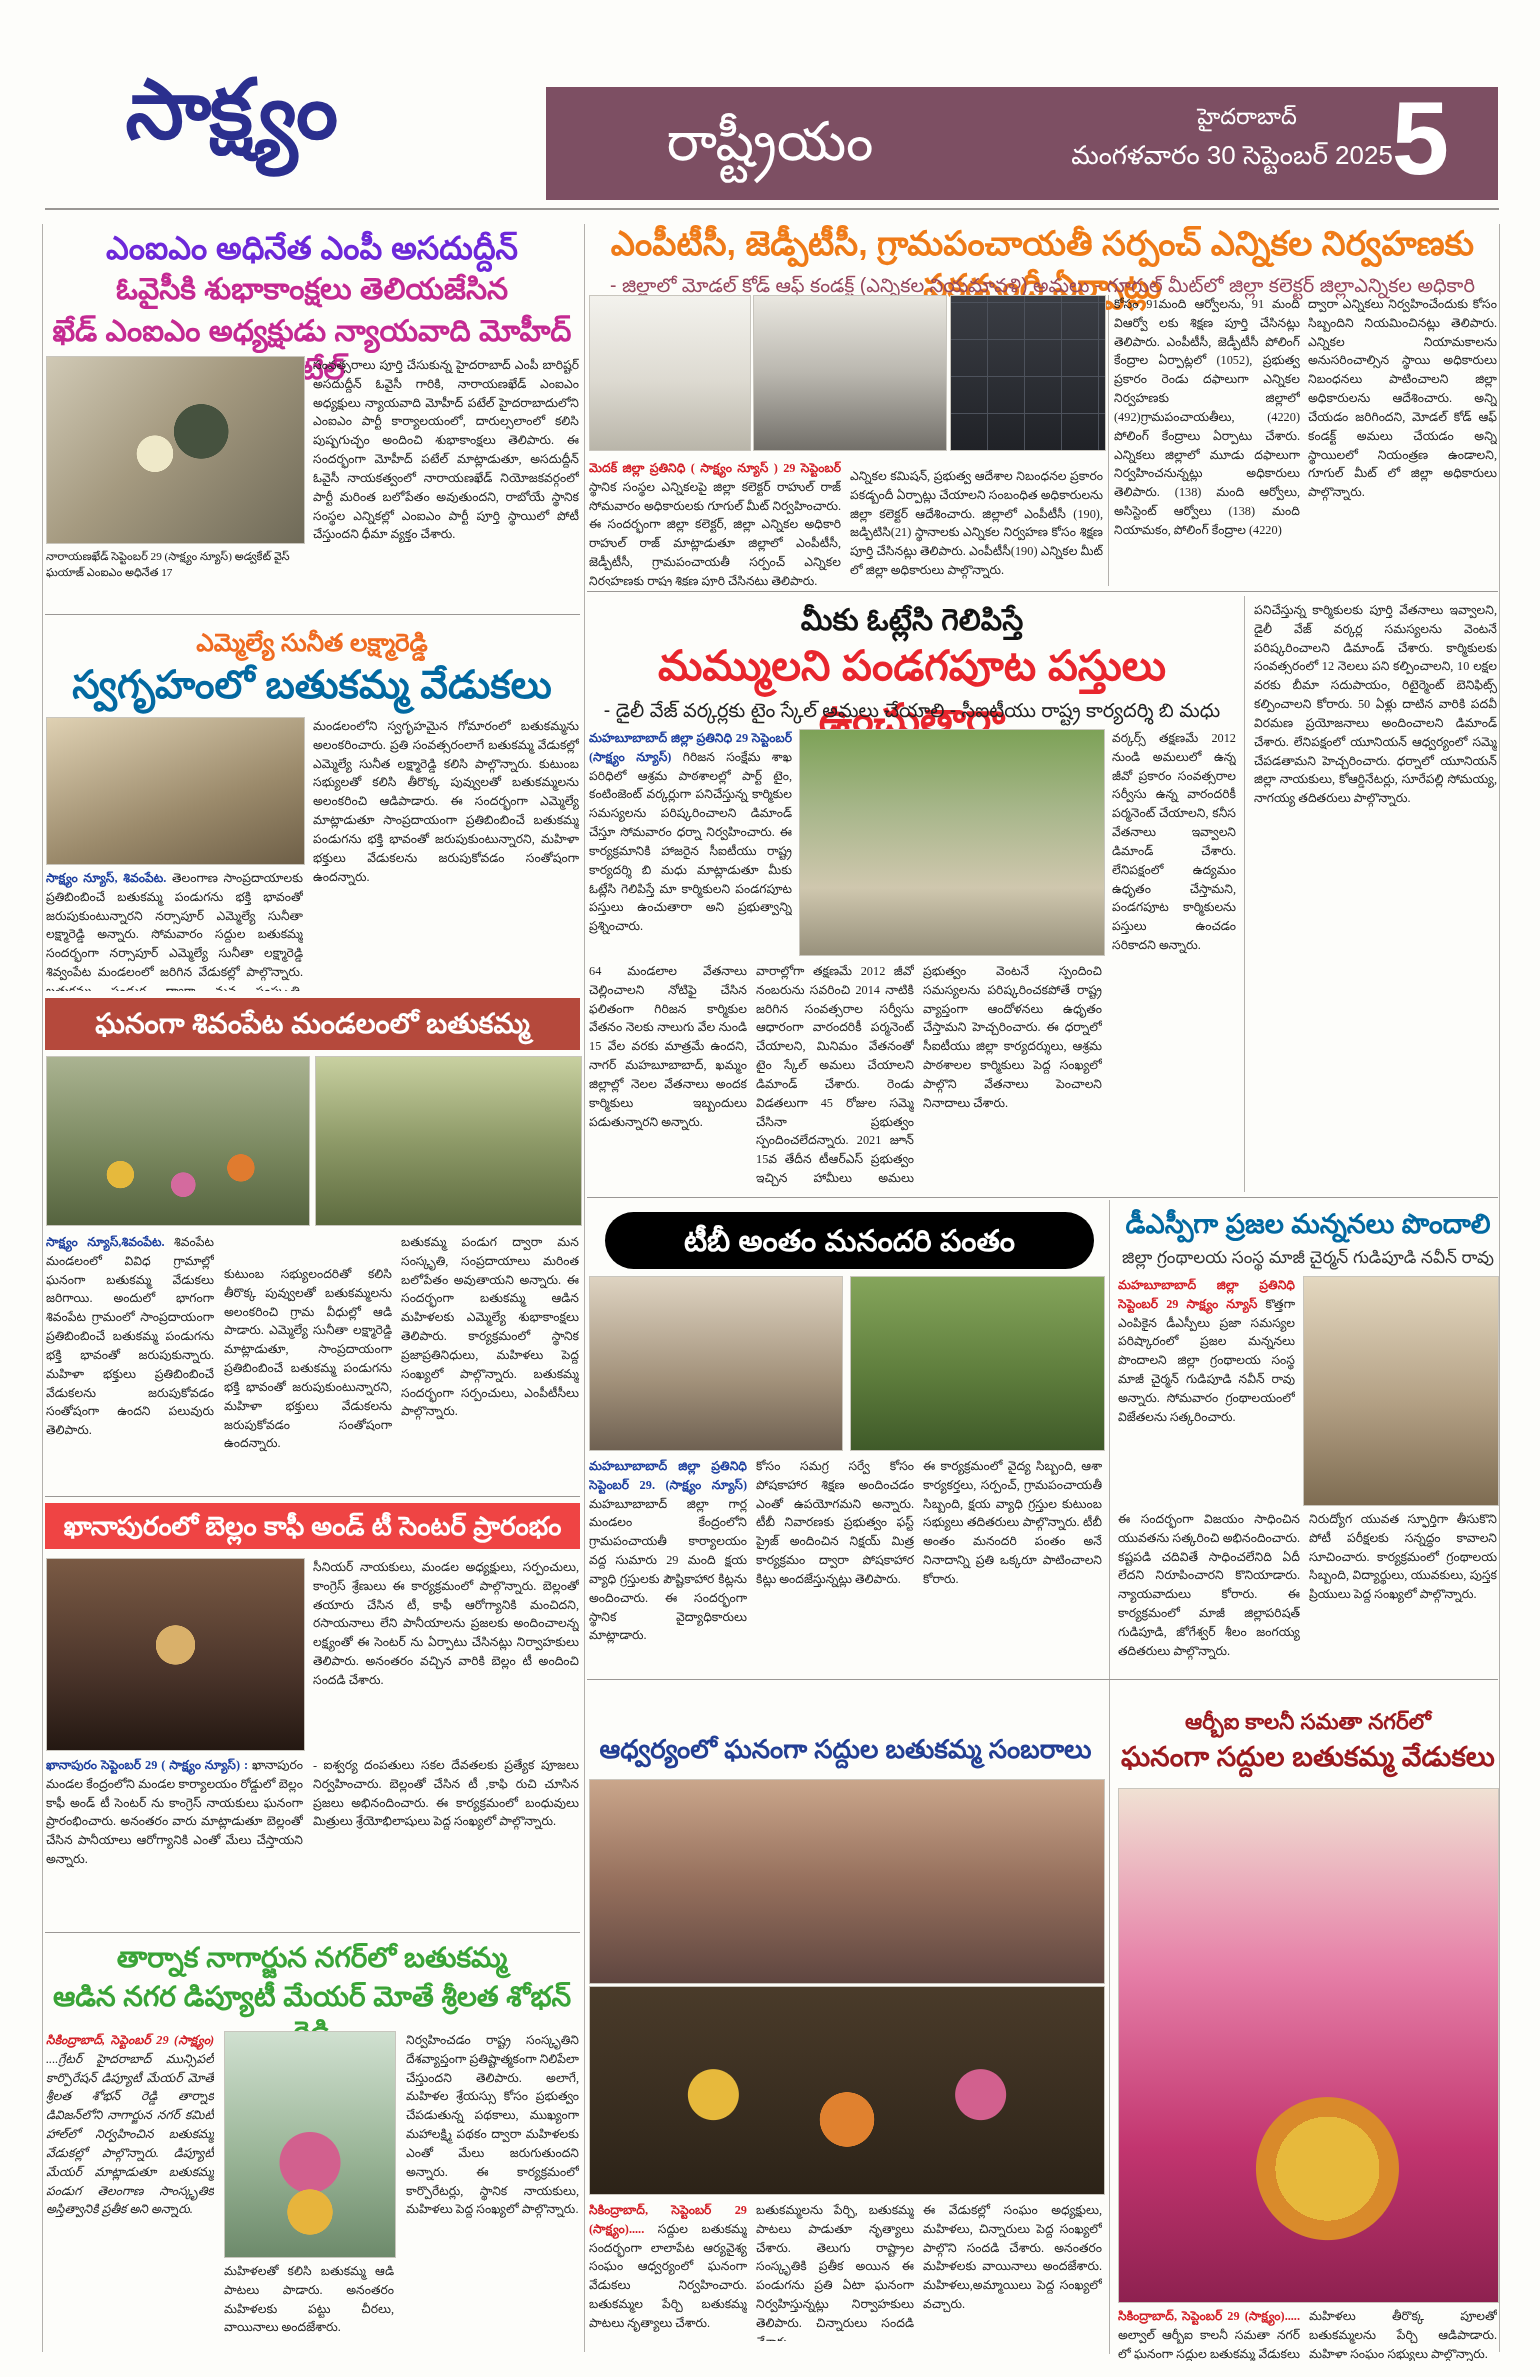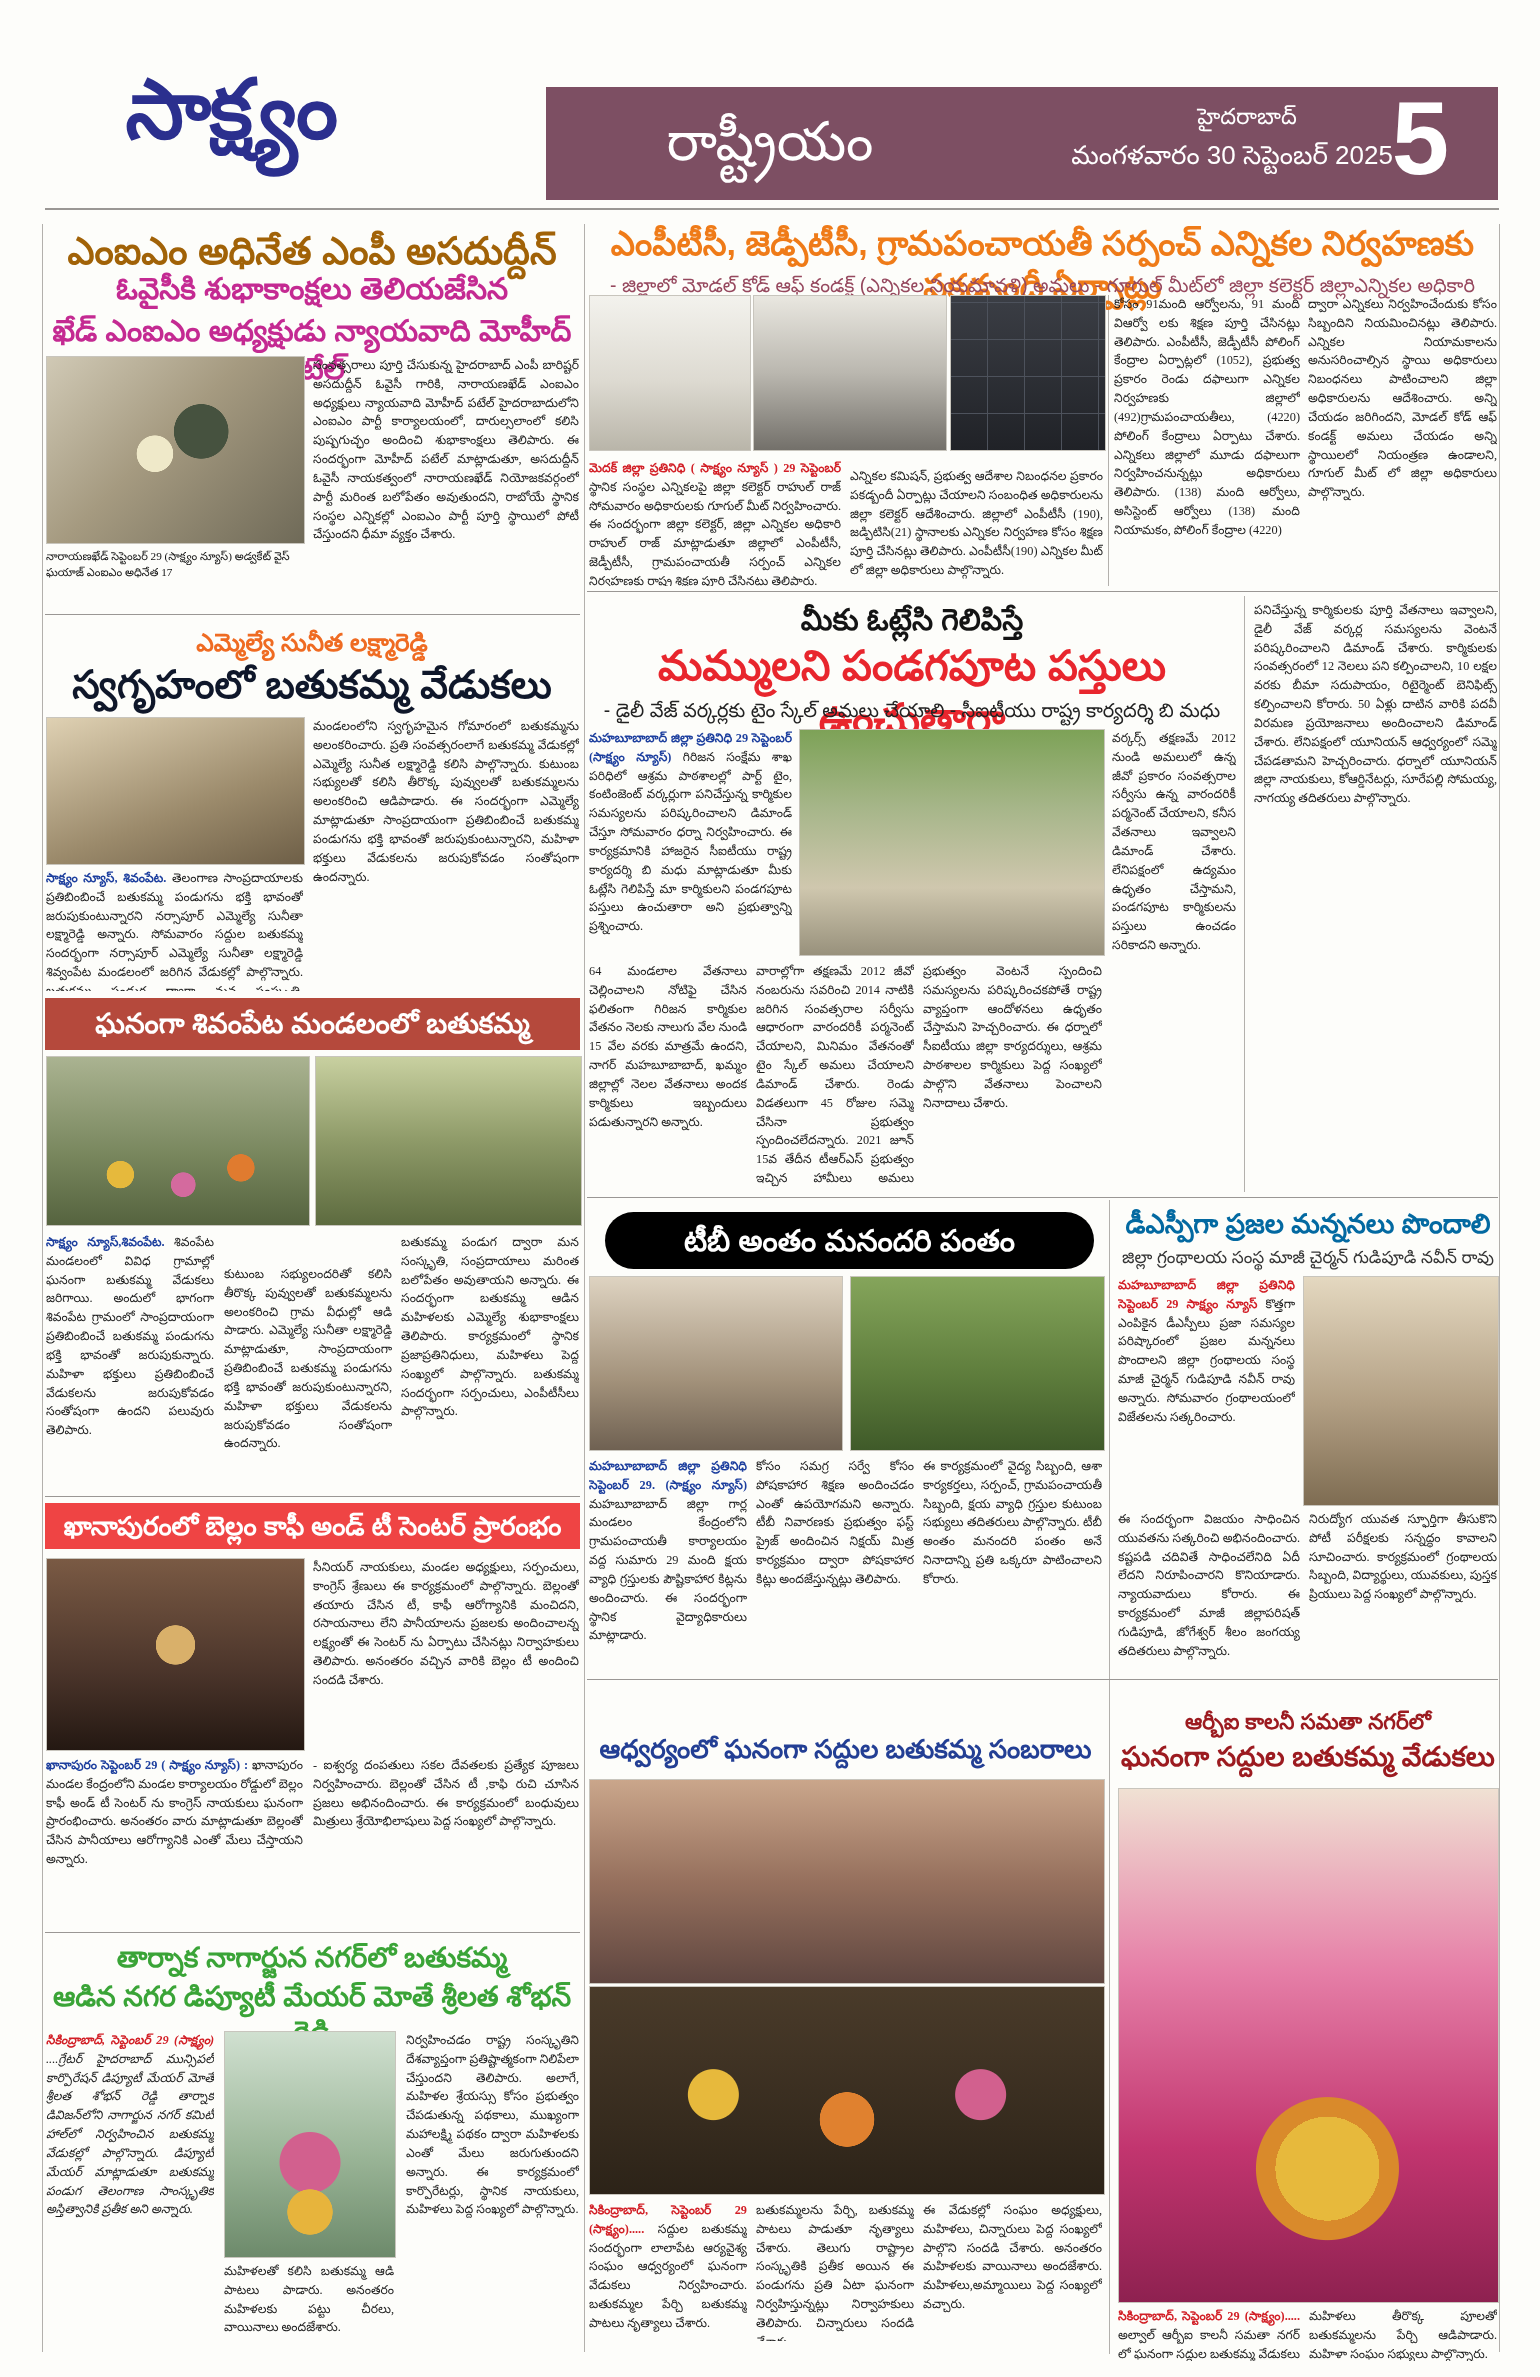--- a/index.html
+++ b/index.html
@@ -65,30 +65,30 @@
     <div class="hline" style="left:45px;top:208px;width:1454px;"></div>
   </div>
 
   <div class="vline" style="left:42px;top:224px;height:2128px;"></div>
   <div class="vline" style="left:584px;top:224px;height:2128px;"></div>
   <div class="vline" style="left:1108px;top:295px;height:291px;"></div>
   <div class="vline" style="left:1244px;top:596px;height:596px;"></div>
   <div class="vline" style="left:1109px;top:1200px;height:1154px;"></div>
   <div class="vline" style="left:1499px;top:224px;height:2128px;"></div>
 
-  <div class="abs hl" style="left:46px;top:228px;width:532px;font-size:38px;color:#a16207;">ఎంఐఎం అధినేత ఎంపీ అసదుద్దీన్</div>
+  <div class="abs hl" style="left:46px;top:228px;width:532px;font-size:32px;color:#6d28d9;">ఎంఐఎం అధినేత ఎంపీ అసదుద్దీన్</div>
   <div class="abs hl" style="left:46px;top:270px;width:532px;font-size:30px;color:#c42a92;">ఓవైసీకి శుభాకాంక్షలు తెలియజేసిన</div>
   <div class="abs hl" style="left:46px;top:312px;width:532px;font-size:30px;color:#c42a92;">ఖేడ్ ఎంఐఎం అధ్యక్షుడు న్యాయవాది మోహీద్ పటేల్</div>
   <div class="photo ph-mim" style="left:46px;top:356px;width:257px;height:186px;"></div>
   <div class="abs col" style="left:313px;top:356px;width:266px;height:233px;">సంవత్సరాలు పూర్తి చేసుకున్న హైదరాబాద్ ఎంపీ బారిష్టర్ అసదుద్దీన్ ఓవైసీ గారికి, నారాయణఖేడ్ ఎంఐఎం అధ్యక్షులు న్యాయవాది మోహీద్ పటేల్ హైదరాబాదులోని ఎంఐఎం పార్టీ కార్యాలయంలో, దారుల్సలాంలో కలిసి పుష్పగుచ్ఛం అందించి శుభాకాంక్షలు తెలిపారు. ఈ సందర్భంగా మోహీద్ పటేల్ మాట్లాడుతూ, అసదుద్దీన్ ఓవైసీ నాయకత్వంలో నారాయణఖేడ్ నియోజకవర్గంలో పార్టీ మరింత బలోపేతం అవుతుందని, రాబోయే స్థానిక సంస్థల ఎన్నికల్లో ఎంఐఎం పార్టీ పూర్తి స్థాయిలో పోటీ చేస్తుందని ధీమా వ్యక్తం చేశారు.</div>
   <div class="abs cap" style="left:46px;top:548px;width:257px;height:43px;">నారాయణఖేడ్ సెప్టెంబర్ 29 (సాక్ష్యం న్యూస్) అడ్వకేట్ వైస్ ఘయాజ్ ఎంఐఎం అధినేత 17</div>
   <div class="hline" style="left:45px;top:614px;width:535px;height:0.7px;"></div>
 
   <div class="abs hl" style="left:46px;top:628px;width:532px;font-size:24.6px;color:#ef6b22;">ఎమ్మెల్యే సునీత లక్ష్మారెడ్డి</div>
-  <div class="abs hl" style="left:46px;top:661px;width:532px;font-size:39px;color:#0f172a;">స్వగృహంలో బతుకమ్మ వేడుకలు</div>
+  <div class="abs hl" style="left:46px;top:661px;width:532px;font-size:39px;color:#0369a1;">స్వగృహంలో బతుకమ్మ వేడుకలు</div>
   <div class="photo ph-sun" style="left:46px;top:717px;width:257px;height:146px;"></div>
   <div class="abs col" style="left:313px;top:717px;width:266px;height:274px;">మండలంలోని స్వగృహమైన గోమారంలో బతుకమ్మను అలంకరించారు. ప్రతి సంవత్సరంలాగే బతుకమ్మ వేడుకల్లో ఎమ్మెల్యే సునీత లక్ష్మారెడ్డి కలిసి పాల్గొన్నారు. కుటుంబ సభ్యులతో కలిసి తీరొక్క పువ్వులతో బతుకమ్మలను అలంకరించి ఆడిపాడారు. ఈ సందర్భంగా ఎమ్మెల్యే మాట్లాడుతూ సాంప్రదాయంగా ప్రతిబింబించే బతుకమ్మ పండుగను భక్తి భావంతో జరుపుకుంటున్నారని, మహిళా భక్తులు వేడుకలను జరుపుకోవడం సంతోషంగా ఉందన్నారు.</div>
   <div class="abs col" style="left:46px;top:869px;width:257px;height:122px;">
     <span class="dl-blue">సాక్ష్యం న్యూస్, శివంపేట.</span><span> తెలంగాణ సాంప్రదాయాలకు ప్రతిబింబించే బతుకమ్మ పండుగను భక్తి భావంతో జరుపుకుంటున్నారని నర్సాపూర్ ఎమ్మెల్యే సునీతా లక్ష్మారెడ్డి అన్నారు. సోమవారం సద్దుల బతుకమ్మ సందర్భంగా నర్సాపూర్ ఎమ్మెల్యే సునీతా లక్ష్మారెడ్డి శివ్వంపేట మండలంలో జరిగిన వేడుకల్లో పాల్గొన్నారు. బతుకమ్మ పండుగ ద్వారా మన సంస్కృతి, సంప్రదాయాలు మరింత బలోపేతం అవుతాయని తెలిపారు.</span>
   </div>
 
   <div class="banner" style="left:45px;top:998px;width:535px;height:52px;background:#b5493c;font-size:28px;line-height:52px;">ఘనంగా శివంపేట మండలంలో బతుకమ్మ వేడుకలు</div>
   <div class="photo ph-crowd" style="left:46px;top:1056px;width:262px;height:168px;"></div>
   <div class="photo ph-women" style="left:315px;top:1056px;width:265px;height:168px;"></div>
   <div class="abs col" style="left:46px;top:1233px;width:168px;height:255px;">

